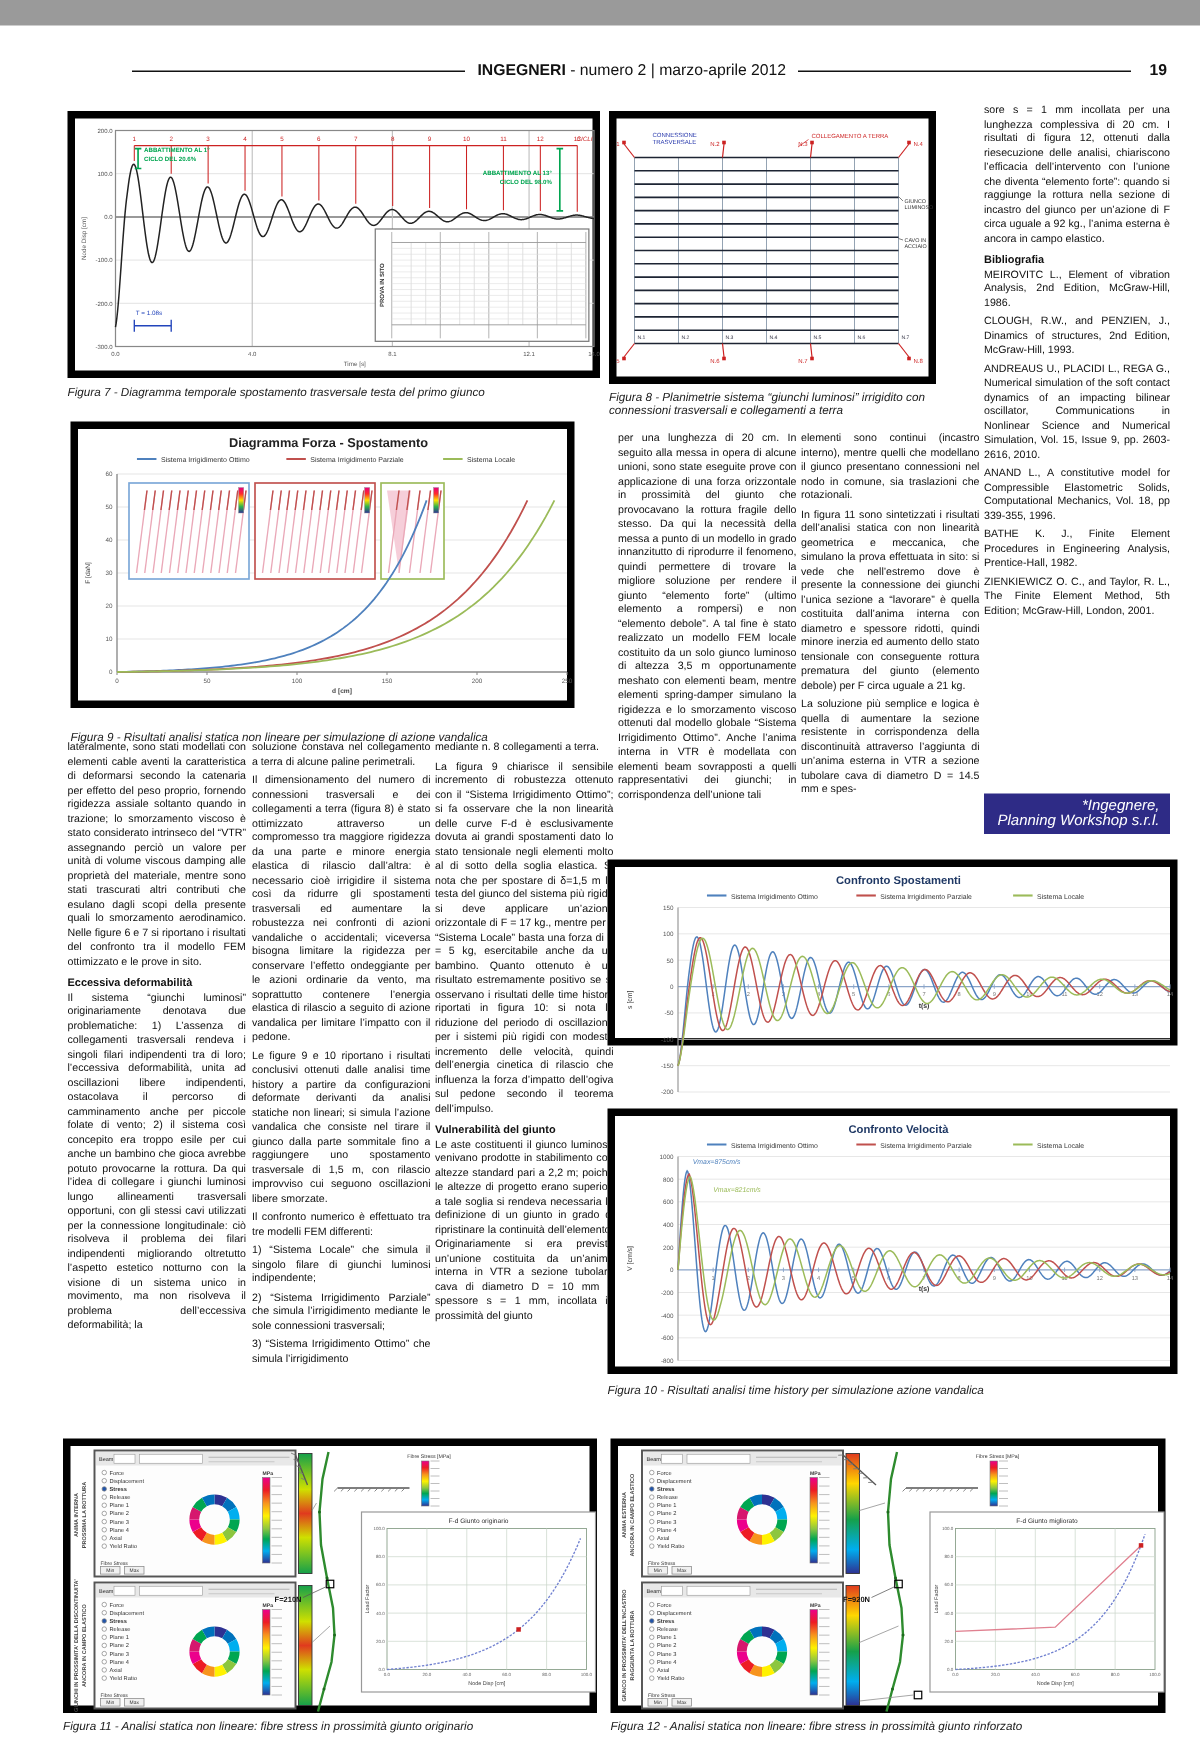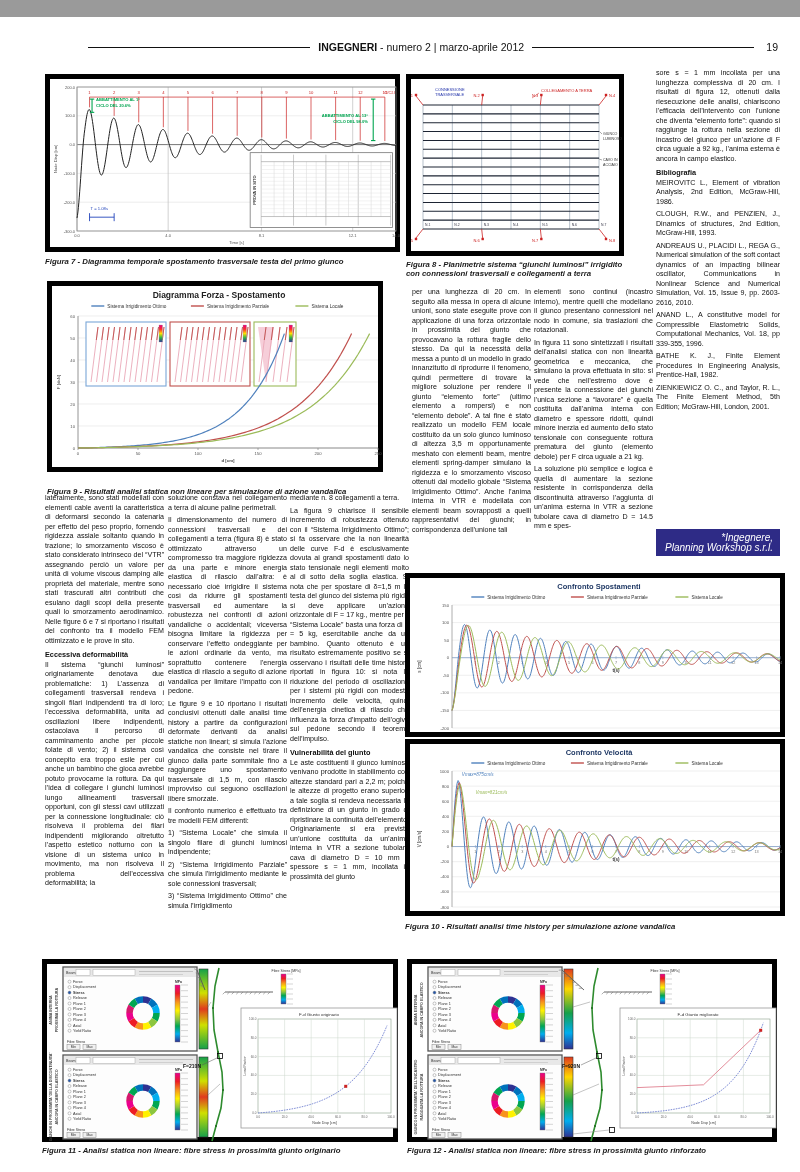--- a/index.html
+++ b/index.html
@@ -2,23 +2,23 @@
 <html><head>
 <meta charset="utf-8">
 <style>
   html,body{margin:0;padding:0;background:#9a9a9a;}
   .page{position:relative;width:800px;height:1172px;background:#ffffff;margin:17px auto;
         font-family:"Liberation Sans","DejaVu Sans",sans-serif;overflow:hidden;}
   .header{position:absolute;left:88px;right:22px;top:24px;display:flex;align-items:center;
           font-size:10.5px;color:#111;}
   .hline{flex:1;border-top:1.4px solid #111;margin-top:1px;}
   .htext{padding:0 8px;white-space:nowrap;}
-  .hpage{margin-left:12px;font-weight:normal;}
+  .hpage{margin-left:12px;font-weight:bold;}
   .figbox{position:absolute;border:5px solid #000000;background:#fff;box-sizing:border-box;line-height:0;}
-  .cap{position:absolute;font-size:7.8px;font-style:italic;font-weight:bold;color:#1a1a1a;line-height:9.2px;}
+  .cap{position:absolute;font-size:7.8px;font-style:italic;font-weight:normal;color:#1a1a1a;line-height:9.2px;}
   .col{position:absolute;font-size:7.1px;line-height:9.5px;text-align:justify;color:#101010;overflow:hidden;}
   .col p{margin:0 0 3px 0;}
   .col h4{margin:4px 0 1px 0;font-size:7.3px;}
   .authorbox{position:absolute;left:656px;top:512px;width:124px;box-sizing:border-box;
              background:#2e2b86;color:#fff;font-style:italic;font-size:10px;
              text-align:right;padding:4px 7px;line-height:9.5px;}
   svg text{font-family:"Liberation Sans","DejaVu Sans",sans-serif;}
 </style>
 </head>
 <body>
@@ -364,21 +364,21 @@
       <p>ANAND L., A constitutive model for Compressible Elastometric Solids, Computational Mechanics, Vol. 18, pp 339-355, 1996.</p>
       <p>BATHE K. J., Finite Element Procedures in Engineering Analysis, Prentice-Hall, 1982.</p>
       <p>ZIENKIEWICZ O. C., and Taylor, R. L., The Finite Element Method, 5th Edition; McGraw-Hill, London, 2001.</p>
     </div>
 
   <div class="authorbox">
     <div>*Ingegnere,</div>
     <div>Planning Workshop s.r.l.</div>
   </div>
 
-  <div class="figbox" style="left:405px;top:556px;width:380px;height:164px">
+  <div class="figbox" style="left:405px;top:556px;width:380px;height:124px">
     <svg id="fig10a" width="378" height="162">
         <text x="189" y="11" font-size="7.5" fill="#1f3864" text-anchor="middle" font-weight="bold">Confronto Spostamenti</text>
         <line x1="61.29999999999998" y1="19" x2="74.29999999999998" y2="19" stroke="#4f81bd" stroke-width="1.4"></line>
         <text x="77.29999999999998" y="21" font-size="4.6" fill="#333">Sistema Irrigidimento Ottimo</text>
         <line x1="160.89999999999998" y1="19" x2="173.89999999999998" y2="19" stroke="#c0504d" stroke-width="1.4"></line>
         <text x="176.89999999999998" y="21" font-size="4.6" fill="#333">Sistema Irrigidimento Parziale</text>
         <line x1="265.4" y1="19" x2="278.4" y2="19" stroke="#9bbb59" stroke-width="1.4"></line>
         <text x="281.4" y="21" font-size="4.6" fill="#333">Sistema Locale</text>
         <line x1="42" y1="150" x2="370" y2="150" stroke="#e4e4e4" stroke-width="0.6"></line>
         <text x="39" y="151.6" font-size="4.2" fill="#555" text-anchor="end">-200</text>

